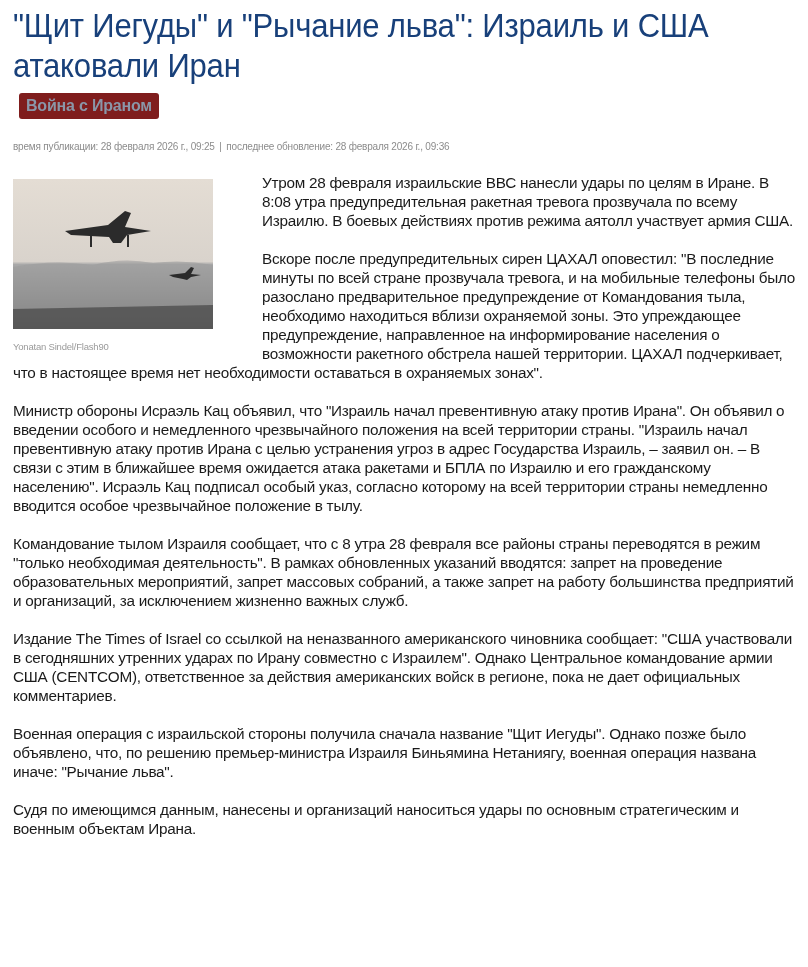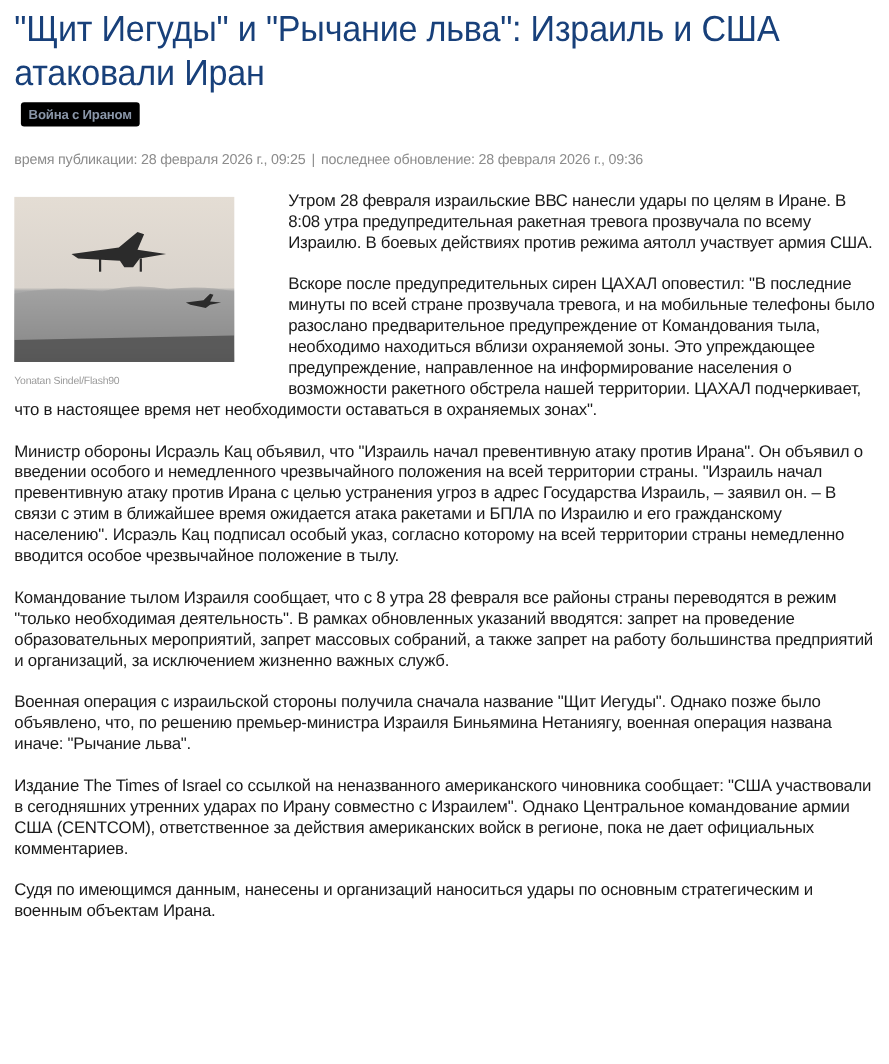--- a/index.html
+++ b/index.html
@@ -7,25 +7,25 @@
   .wrap { padding: 0 12px 0 13px; }
   h1.title {
     margin: 0; padding-top: 6px;
     font-family: "Liberation Sans", sans-serif;
     font-weight: normal; font-size: 33px; line-height: 40px;
     color: #18407a; letter-spacing: -0.2px;
     transform: scaleX(0.94); transform-origin: left top; width: 830px;
   }
   .tag {
     display: inline-block; margin-top: 7px; margin-left: 6px;
-    background: #000000; color: #8a96a8; font-weight: bold;
-    font-size: 12px; padding: 4px 7px; border-radius: 3px;
+    background: #7f1d1d; color: #8a96a8; font-weight: bold;
+    font-size: 16px; padding: 4px 7px; border-radius: 3px;
     letter-spacing: -0.2px;
   }
-  .meta { margin-top: 22px; font-size: 13px; color: #8c8c8c; letter-spacing: -0.2px; }
+  .meta { margin-top: 22px; font-size: 10px; color: #8c8c8c; letter-spacing: -0.2px; }
   .meta .sep { padding: 0 2px; }
   .content { margin-top: 21px; font-size: 15.3px; line-height: 19px; letter-spacing: -0.25px; }
   .figure { float: left; width: 236px; margin: 6px 13px 4px 0; }
   .photo {
     width: 200px; height: 150px; position: relative; overflow: hidden;
     background: linear-gradient(to bottom, #e4ddd4 0%, #d9d3cc 55%, #a9a9a9 57%, #8c8c8c 75%, #6f6f6f 92%, #4a4a4a 100%);
   }
   .photo svg { position: absolute; left: 0; top: 0; }
   .caption { font-size: 9.5px; color: #9a9a9a; margin-top: 8px; letter-spacing: -0.2px; }
   p { margin: 0 0 19px 0; }
@@ -57,17 +57,17 @@
             <path d="M156 96 L172 94 L178 88 L181 89 L178 95 L188 96 L178 98 L174 101 L170 100 L160 98 Z"></path>
           </g>
         </svg>
       </div>
       <div class="caption">Yonatan Sindel/Flash90</div>
     </div>
     <p>Утром 28 февраля израильские ВВС нанесли удары по целям в Иране. В 8:08 утра предупредительная ракетная тревога прозвучала по всему Израилю. В боевых действиях против режима аятолл участвует армия США.</p>
     <p>Вскоре после предупредительных сирен ЦАХАЛ оповестил: "В последние минуты по всей стране прозвучала тревога, и на мобильные телефоны было разослано предварительное предупреждение от Командования тыла, необходимо находиться вблизи охраняемой зоны. Это упреждающее предупреждение, направленное на информирование населения о возможности ракетного обстрела нашей территории. ЦАХАЛ подчеркивает, что в настоящее время нет необходимости оставаться в охраняемых зонах".</p>
     <p>Министр обороны Исраэль Кац объявил, что "Израиль начал превентивную атаку против Ирана". Он объявил о введении особого и немедленного чрезвычайного положения на всей территории страны. "Израиль начал превентивную атаку против Ирана с целью устранения угроз в адрес Государства Израиль, – заявил он. – В связи с этим в ближайшее время ожидается атака ракетами и БПЛА по Израилю и его гражданскому населению". Исраэль Кац подписал особый указ, согласно которому на всей территории страны немедленно вводится особое чрезвычайное положение в тылу.</p>
     <p>Командование тылом Израиля сообщает, что с 8 утра 28 февраля все районы страны переводятся в режим "только необходимая деятельность". В рамках обновленных указаний вводятся: запрет на проведение образовательных мероприятий, запрет массовых собраний, а также запрет на работу большинства предприятий и организаций, за исключением жизненно важных служб.</p>
+    <p>Издание The Times of Israel со ссылкой на неназванного американского чиновника сообщает: "США участвовали в сегодняшних утренних ударах по Ирану совместно с Израилем". Однако Центральное командование армии США (CENTCOM), ответственное за действия американских войск в регионе, пока не дает официальных комментариев.</p>
     <p>Военная операция с израильской стороны получила сначала название "Щит Иегуды". Однако позже было объявлено, что, по решению премьер-министра Израиля Биньямина Нетаниягу, военная операция названа иначе: "Рычание льва".</p>
-    <p>Издание The Times of Israel со ссылкой на неназванного американского чиновника сообщает: "США участвовали в сегодняшних утренних ударах по Ирану совместно с Израилем". Однако Центральное командование армии США (CENTCOM), ответственное за действия американских войск в регионе, пока не дает официальных комментариев.</p>
     <p>Судя по имеющимся данным, нанесены и организаций наноситься удары по основным стратегическим и военным объектам Ирана.</p>
   </div>
 </div>
 
 </body></html>

